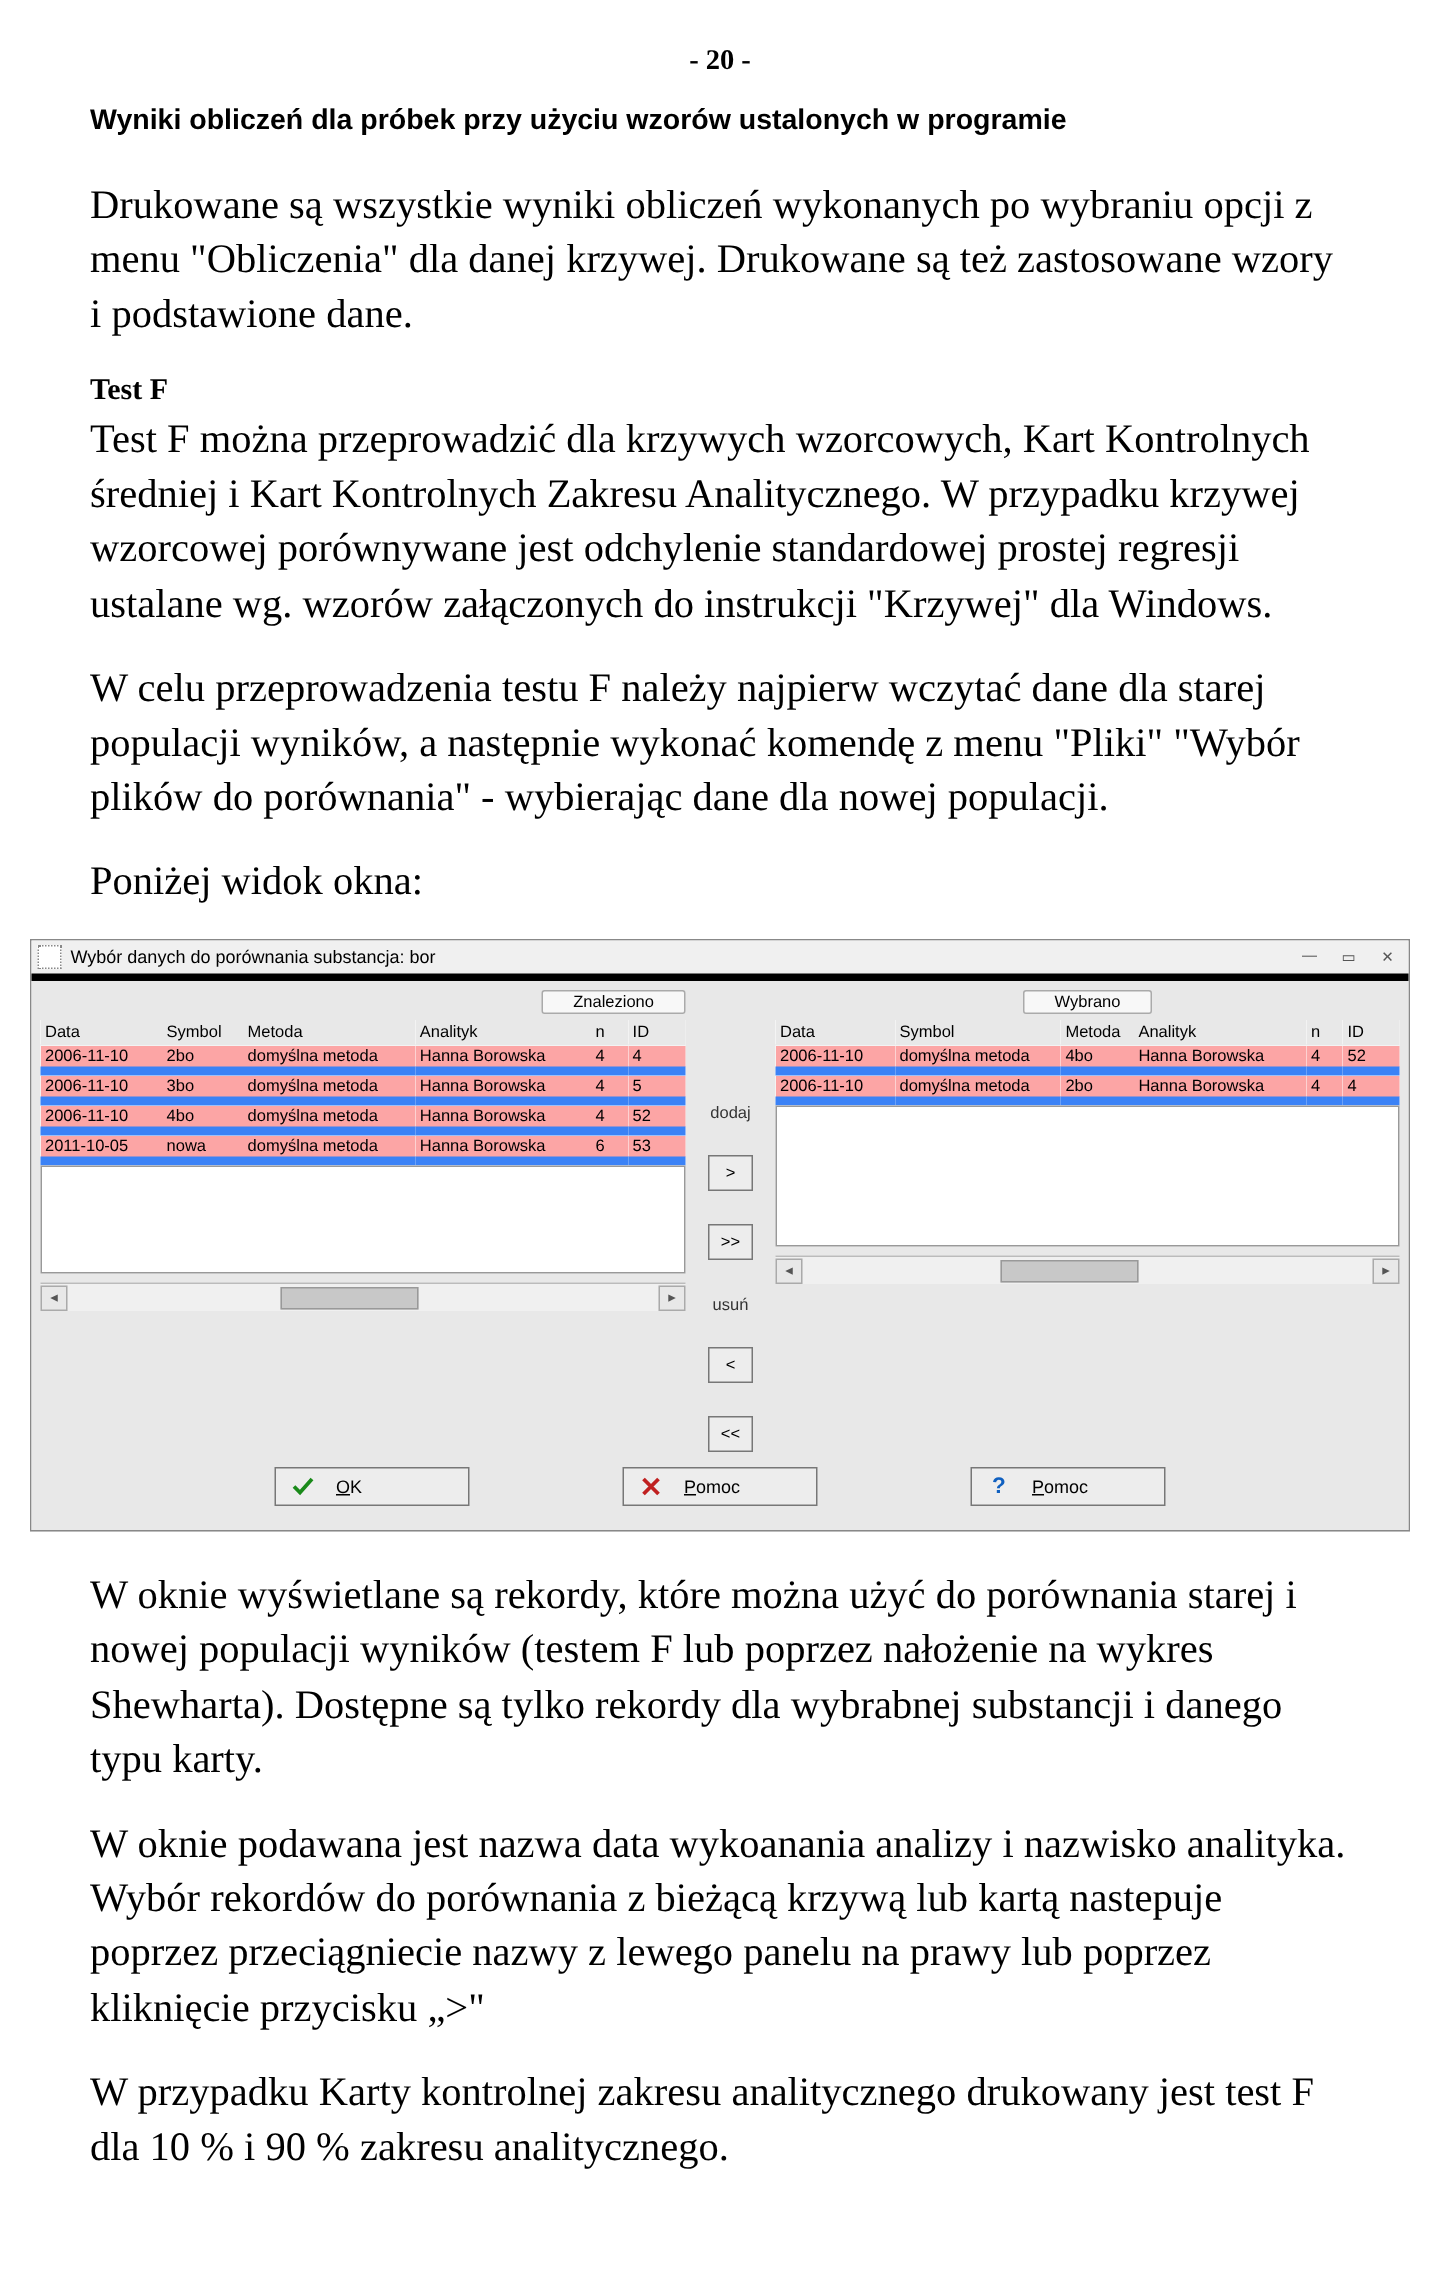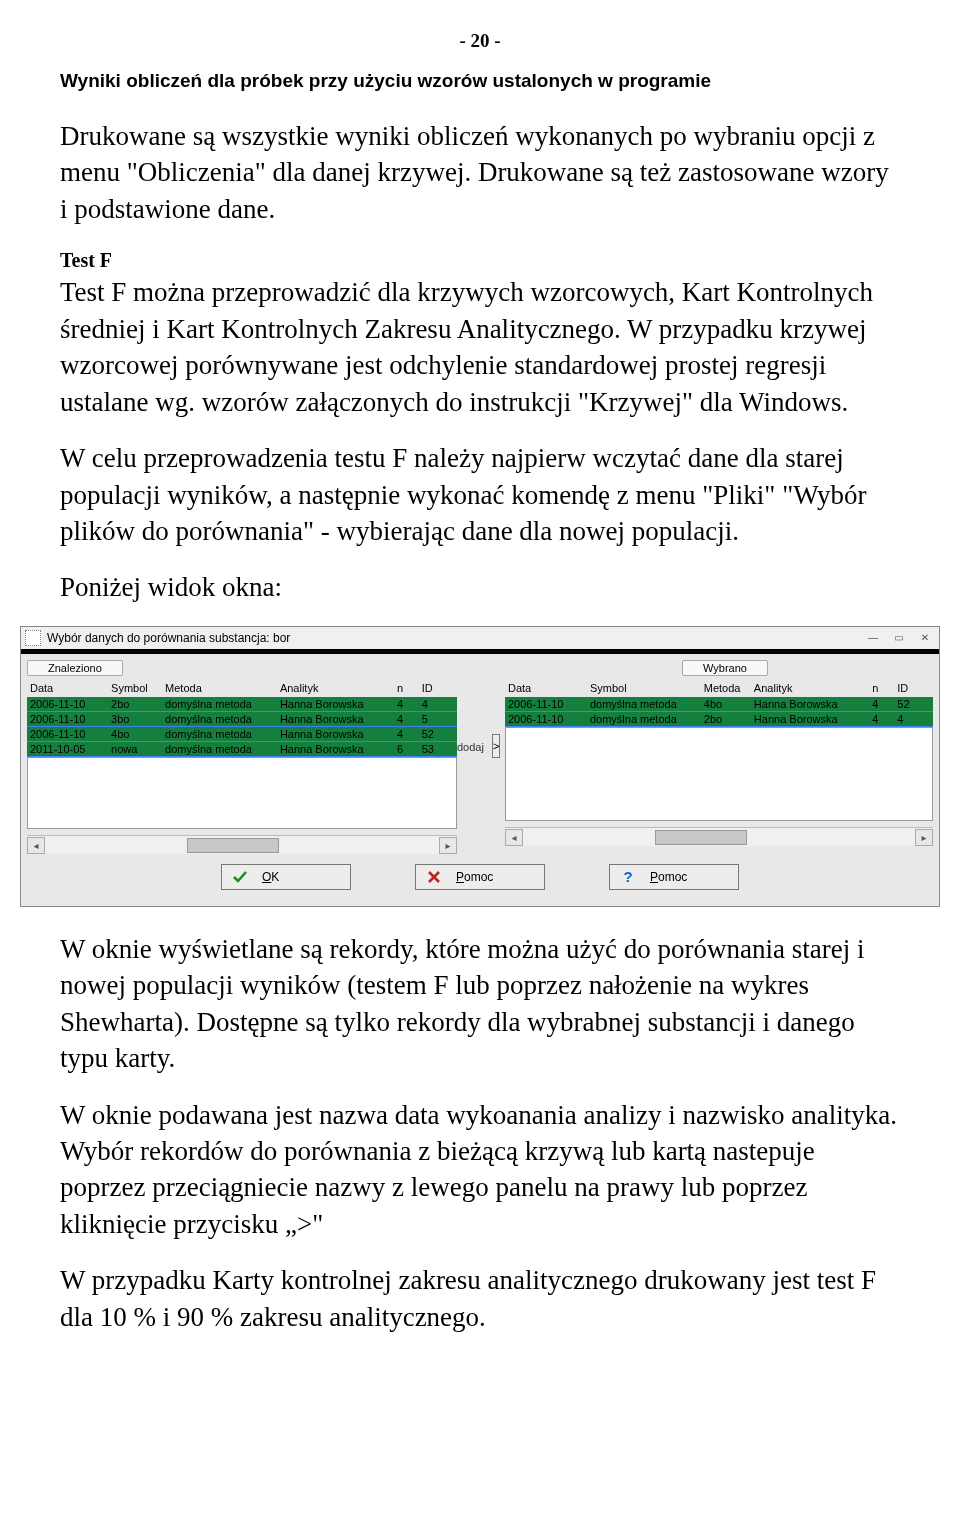--- a/index.html
+++ b/index.html
@@ -79,46 +79,46 @@
   }
   .client {
     padding: 6px 6px 10px 6px;
     background: #e8e8e8;
   }
   .group-labels {
     display: flex;
     margin-bottom: 4px;
     font-size: 11px;
   }
-  .group-left-wrap { width: 430px; display: flex; justify-content: flex-start; }
+  .group-left-wrap { width: 430px; display: flex; justify-content: flex-end; }
   .group-mid-spacer { width: 60px; }
   .group-right-wrap { flex: 1; display: flex; justify-content: center; }
   .group-label {
     border: 1px solid #aaa;
     background: #f8f8f8;
     padding: 1px 20px;
     border-radius: 2px;
   }
   .panes {
     display: flex;
     align-items: flex-start;
   }
   .pane-left, .pane-right {
     display: flex;
     flex-direction: column;
   }
   .pane-left { width: 430px; }
   .pane-right { flex: 1; }
   .mid-col {
-    width: 48px;
-    display: flex;
-    flex-direction: row;
+    width: 60px;
+    display: flex;
+    flex-direction: column;
     align-items: center;
     padding-top: 54px;
-    gap: 8px;
+    gap: 22px;
   }
   .mid-label {
     font-size: 11px;
     color: #333;
     margin-top: 2px;
   }
   .mid-btn {
     width: 28px;
     height: 22px;
     border: 1px solid #777;
@@ -138,24 +138,24 @@
     text-align: left;
     font-weight: normal;
     padding: 2px 3px;
     background: #e8e8e8;
     border-bottom: 1px solid #e8e8e8;
     white-space: nowrap;
     overflow: hidden;
   }
   table.data td {
     padding: 1px 3px;
-    border-bottom: 1px solid #3b82f6;
+    border-bottom: 6px solid #3b82f6;
     white-space: nowrap;
     overflow: hidden;
-    background: #15803d;
+    background: #fca5a5;
   }
   .list-box {
     border: 1px solid #999;
     background: #fff;
     min-height: 70px;
     margin-bottom: 6px;
   }
   .scrollbar-h {
     height: 18px;
     background: #f0f0f0;
@@ -177,21 +177,21 @@
   .scrollbar-h .thumb {
     position: absolute;
     top: 2px;
     height: 13px;
     background: #c8c8c8;
     border: 1px solid #999;
   }
   .bottom-bar {
     display: flex;
     justify-content: center;
-    gap: 64px;
+    gap: 102px;
     padding: 10px 0 6px 0;
   }
   .big-btn {
     display: flex;
     align-items: center;
     gap: 14px;
     border: 1px solid #777;
     background: #ededed;
     padding: 4px 18px 4px 10px;
     min-width: 130px;

